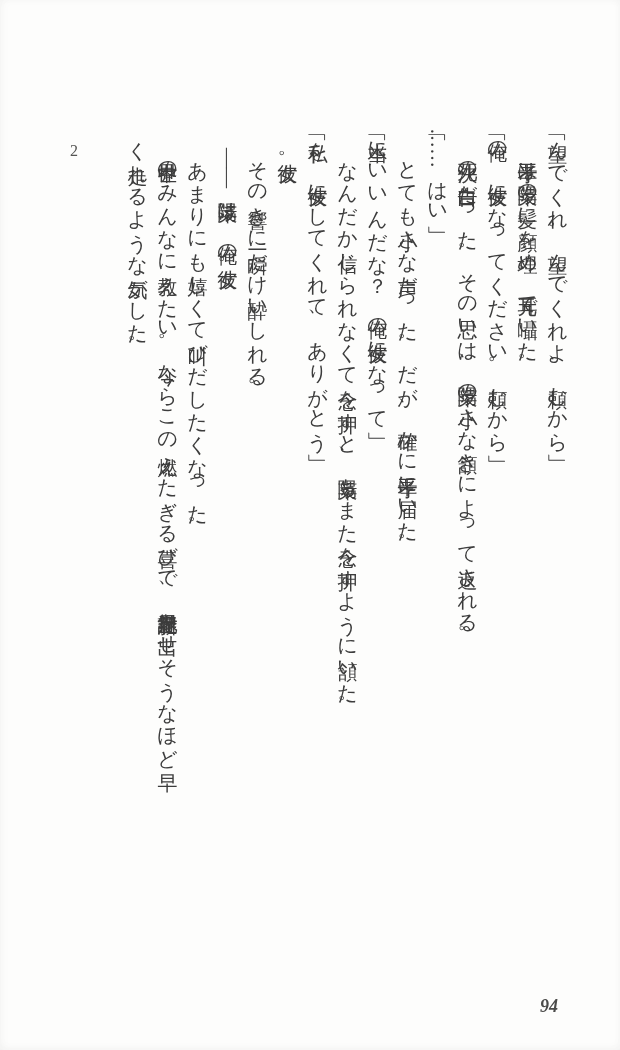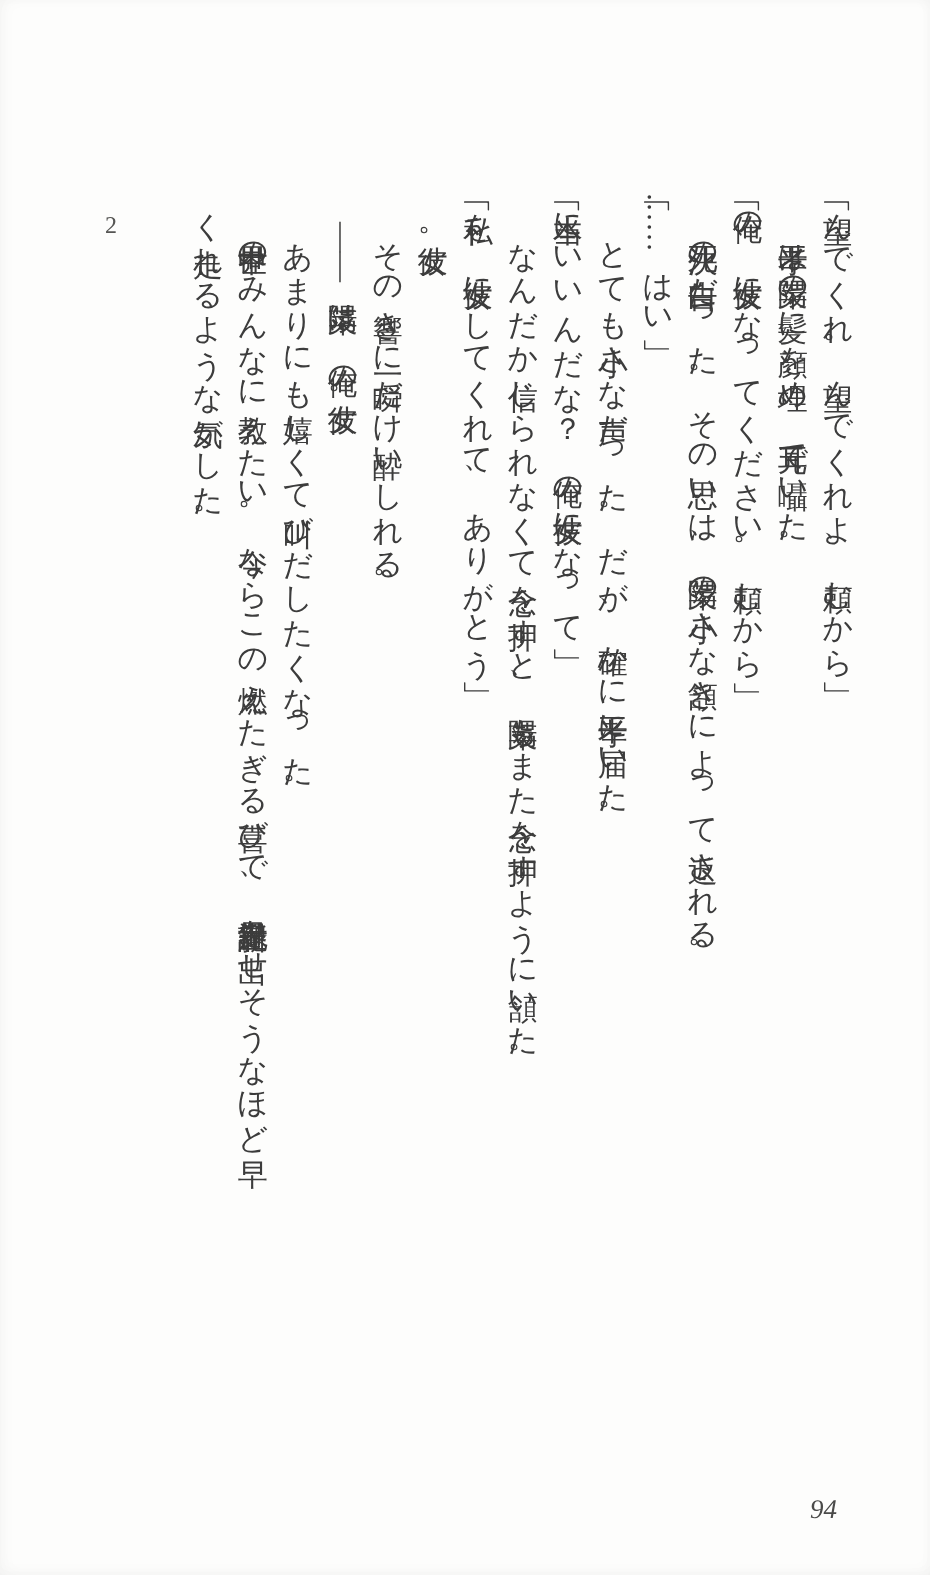--- a/index.html
+++ b/index.html
@@ -47,20 +47,21 @@
     font-size: 16px;
     color: #555553;
   }
   .page-number {
     position: absolute;
     top: 996px;
     left: 540px;
     font-size: 18px;
     font-style: italic;
     color: #4a4a49;
+    font-weight: bold;
   }
 </style>
 </head>
 <body>
 
 <div class="page">
 
   <span class="section-number">2</span>
 
   <div class="text-block">

